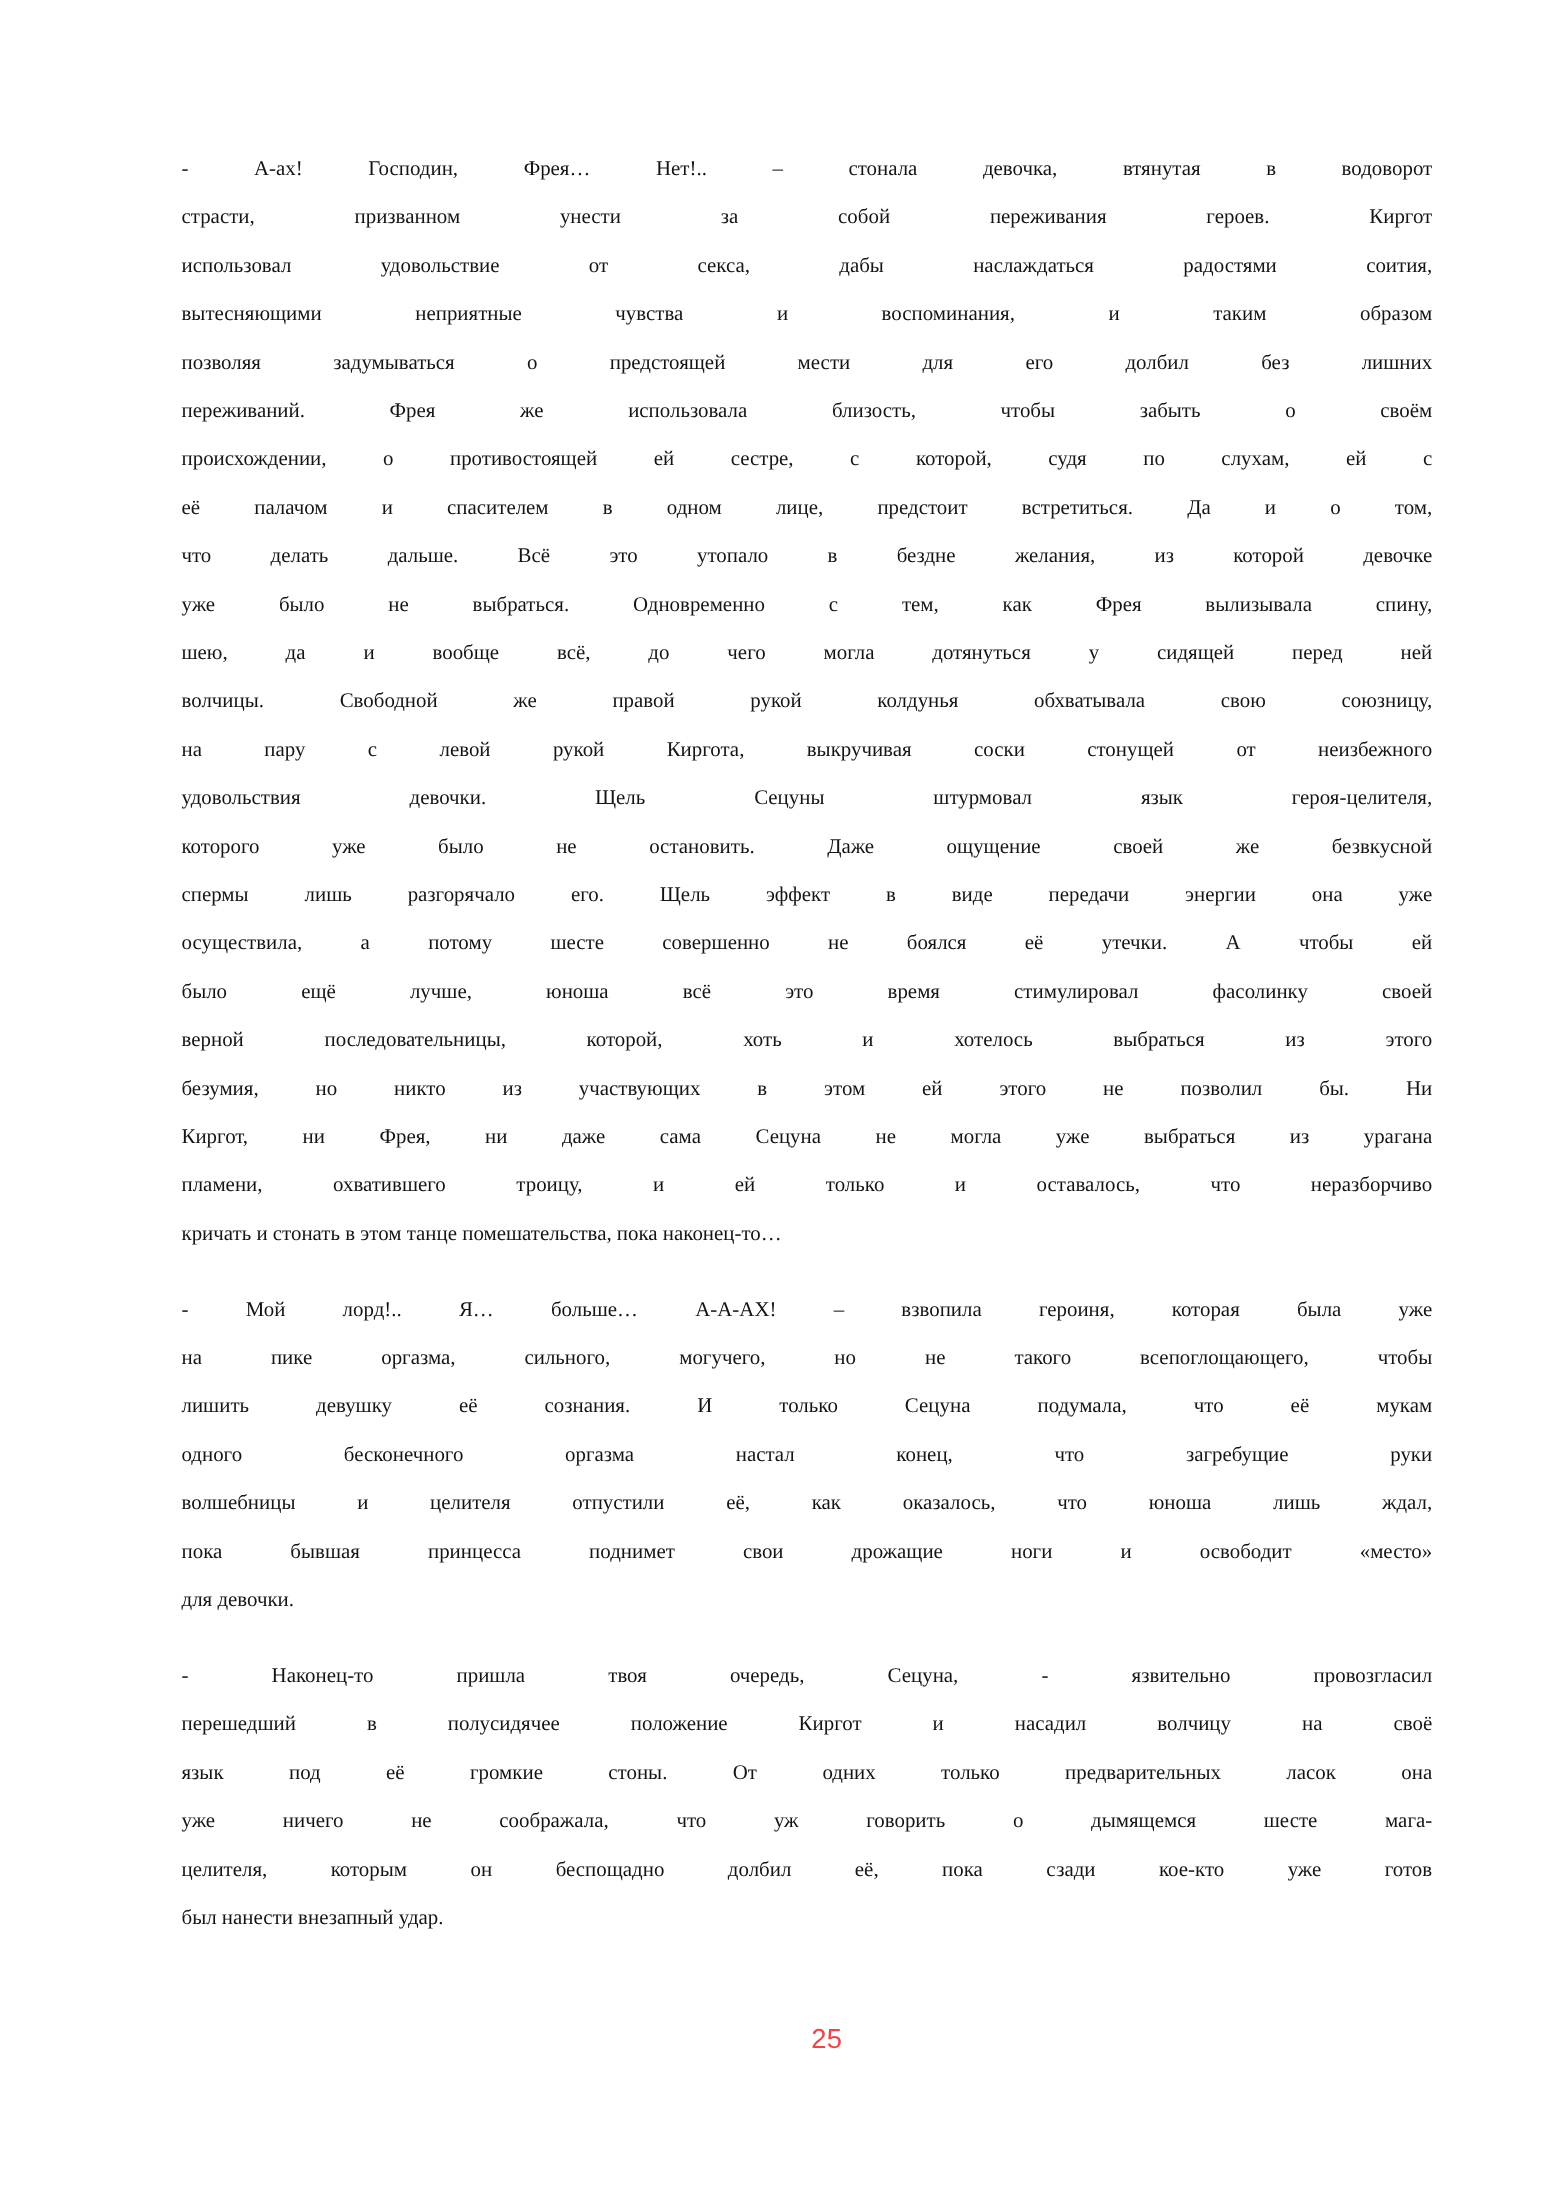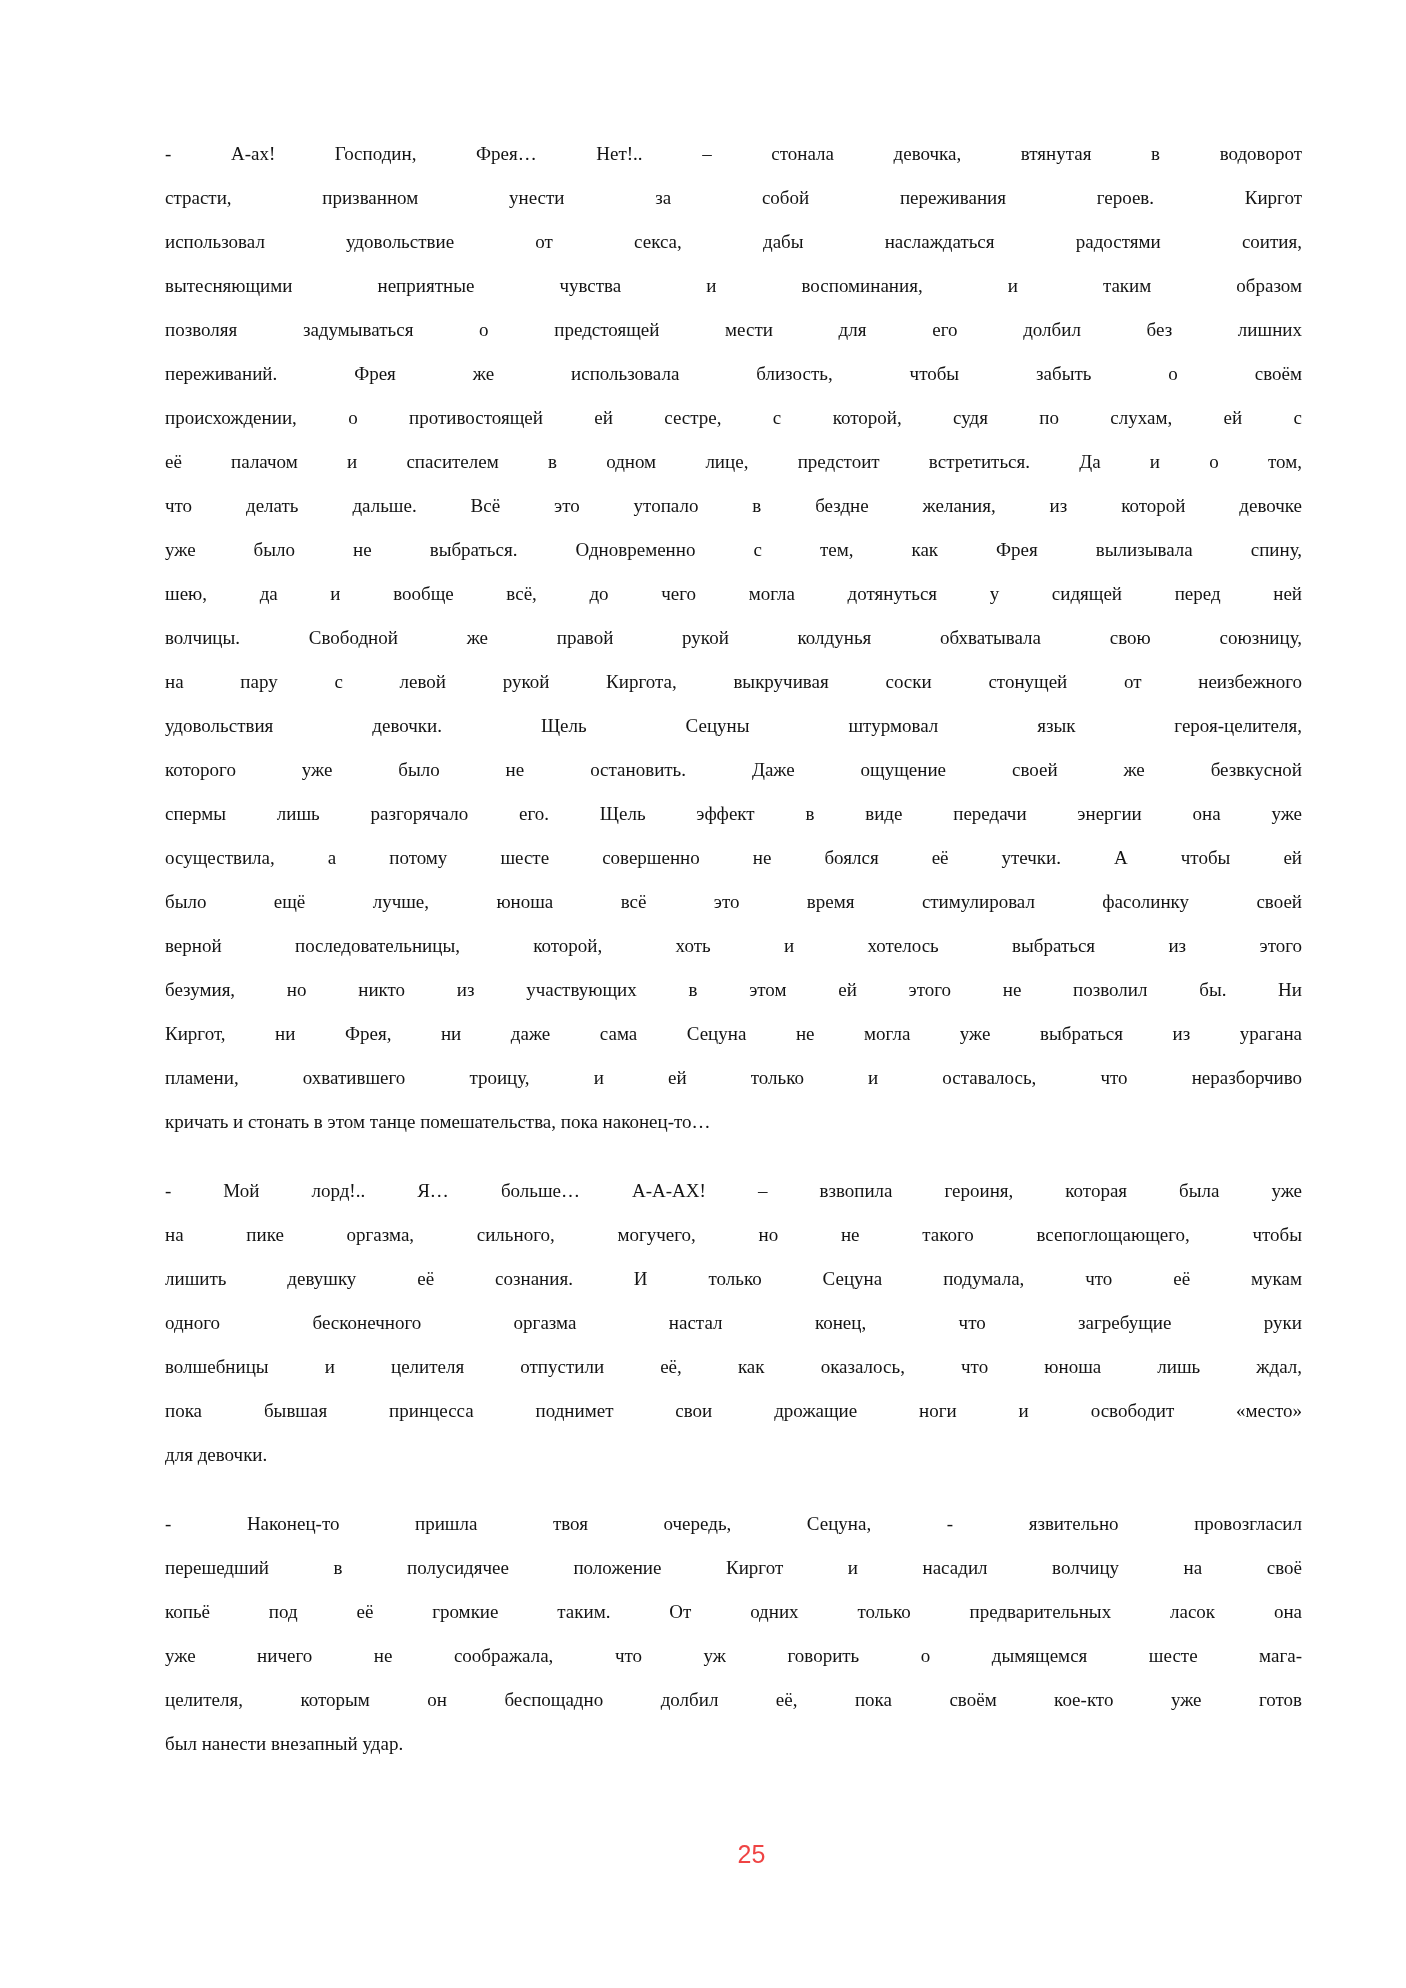--- a/index.html
+++ b/index.html
@@ -89,22 +89,22 @@
         <div class="line">на пике оргазма, сильного, могучего, но не такого всепоглощающего, чтобы</div>
         <div class="line">лишить девушку её сознания. И только Сецуна подумала, что её мукам</div>
         <div class="line">одного бесконечного оргазма настал конец, что загребущие руки</div>
         <div class="line">волшебницы и целителя отпустили её, как оказалось, что юноша лишь ждал,</div>
         <div class="line">пока бывшая принцесса поднимет свои дрожащие ноги и освободит «место»</div>
         <div class="line last">для девочки.</div>
       </div>
       <div class="para">
         <div class="line">- Наконец-то пришла твоя очередь, Сецуна, - язвительно провозгласил</div>
         <div class="line">перешедший в полусидячее положение Киргот и насадил волчицу на своё</div>
-        <div class="line">копьё под её громкие таким. От одних только предварительных ласок она</div>
+        <div class="line">язык под её громкие стоны. От одних только предварительных ласок она</div>
         <div class="line">уже ничего не соображала, что уж говорить о дымящемся шесте мага-</div>
-        <div class="line">целителя, которым он беспощадно долбил её, пока своём кое-кто уже готов</div>
+        <div class="line">целителя, которым он беспощадно долбил её, пока сзади кое-кто уже готов</div>
         <div class="line last">был нанести внезапный удар.</div>
       </div>
     </div>
   <div class="footer">
     <span class="page-number">25</span>
   </div>
 </div>
 
 </body></html>

